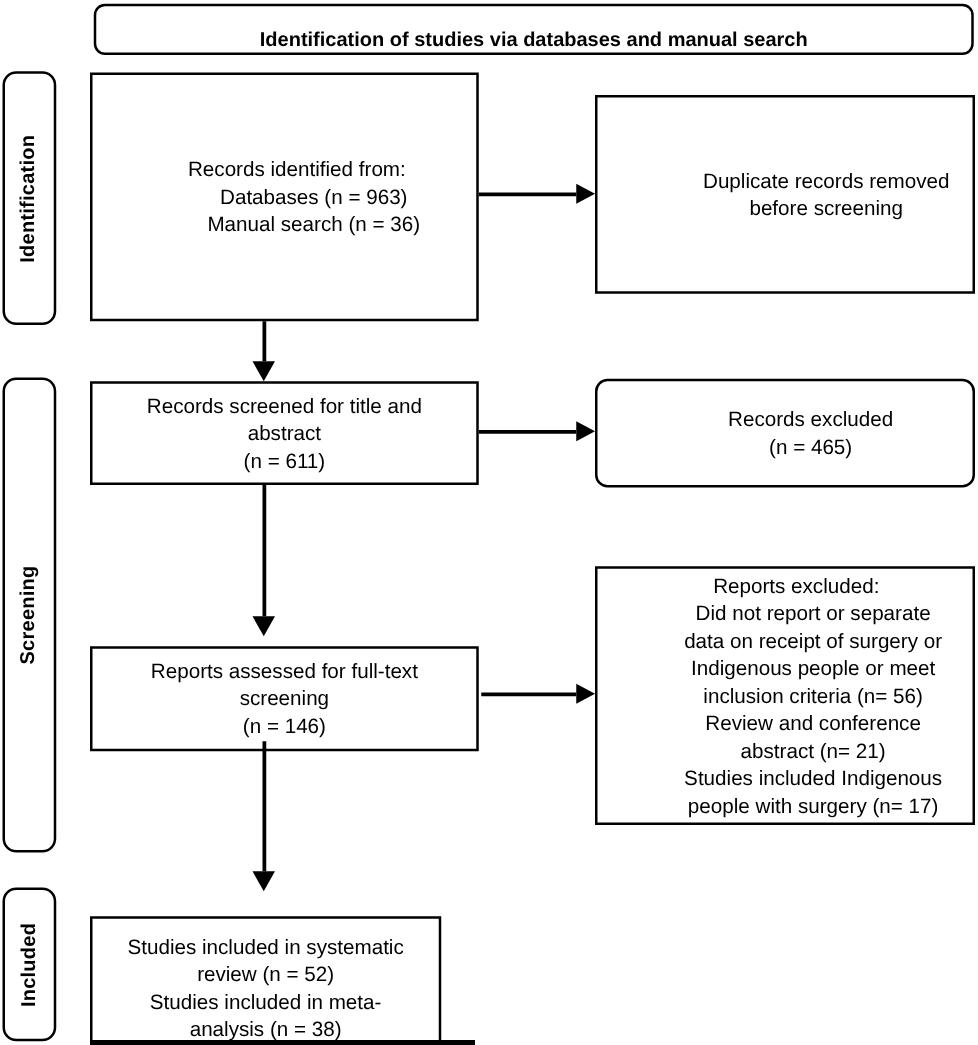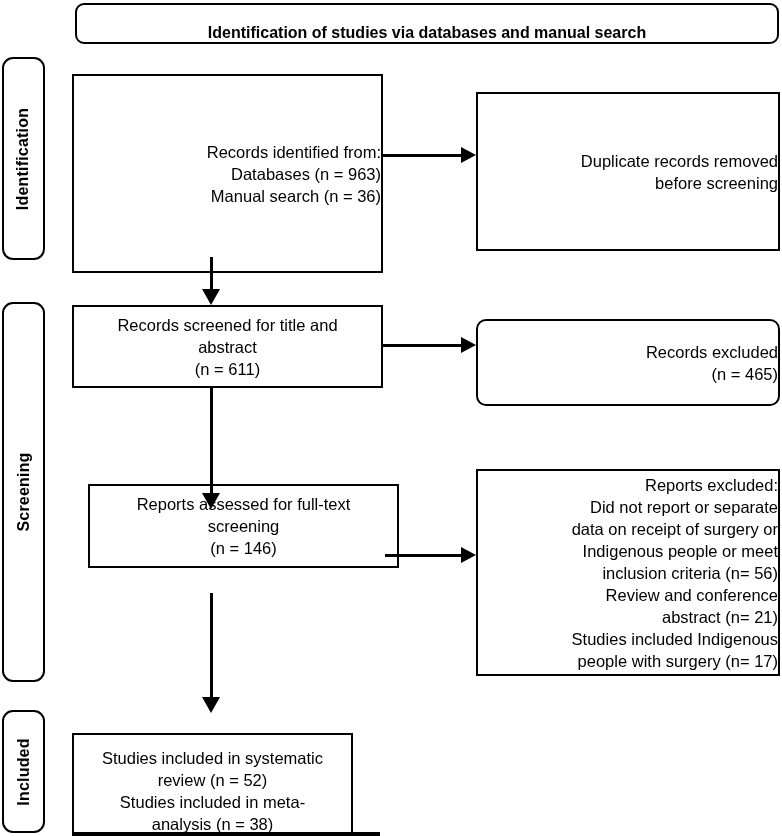--- a/index.html
+++ b/index.html
@@ -52,28 +52,28 @@
     position: absolute;
     border: 2px solid #000;
     display: flex;
     flex-direction: column;
     justify-content: center;
     font-size: 16.5px;
     line-height: 22px;
   }
   .box .line { white-space: nowrap; }
   .box .indent { padding-left: 27px; }
-  .box.align-left   { text-align: right; margin-top: 16px; }
+  .box.align-left   { text-align: center; }
   .box.align-center { text-align: center; }
 
   .box-records-identified { left: 72px;  top: 58px;  width: 311px; height: 199px; padding-left: 20px; }
   .box-duplicates-removed { left: 476px; top: 76px;  width: 304px; height: 159px; padding-left: 66px; }
   .box-records-screened   { left: 72px;  top: 305px; width: 311px; height: 83px; justify-content: center; }
   .box-records-excluded   { left: 476px; top: 303px; width: 304px; height: 87px;  padding-left: 41px; border-radius: 10px; }
-  .box-reports-assessed   { left: 72px;  top: 484px; width: 311px; height: 84px; margin-left: 16px; }
+  .box-reports-assessed   { left: 72px;  top: 517px; width: 311px; height: 84px; }
   .box-reports-excluded   { left: 476px; top: 453px; width: 304px; height: 207px; padding-left: 18px; }
   .box-studies-included   { left: 72px;  top: 713px; width: 281px; height: 115px; margin-top: 20px; }
 
   
   .arrow-h {
     position: absolute;
     height: 16px;
     display: flex; align-items: center;
   }
   .arrow-h .shaft { flex: 1; height: 3px; background: #000; }

